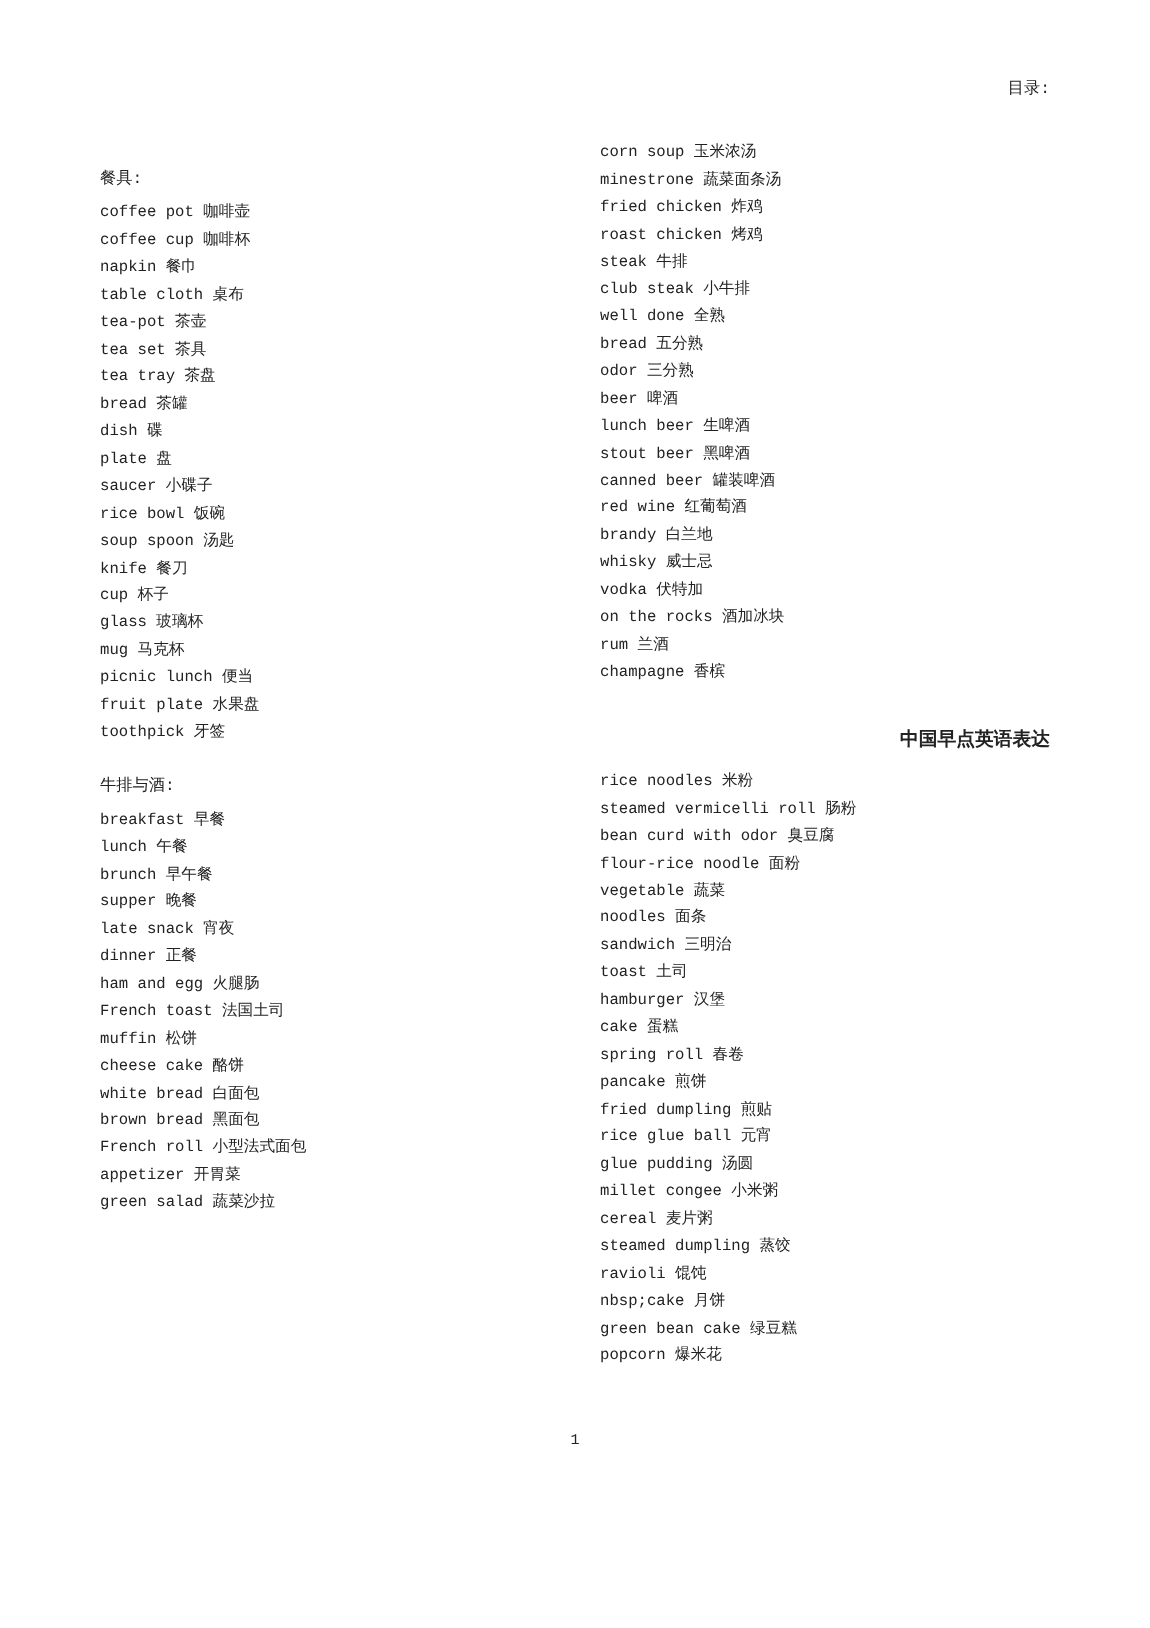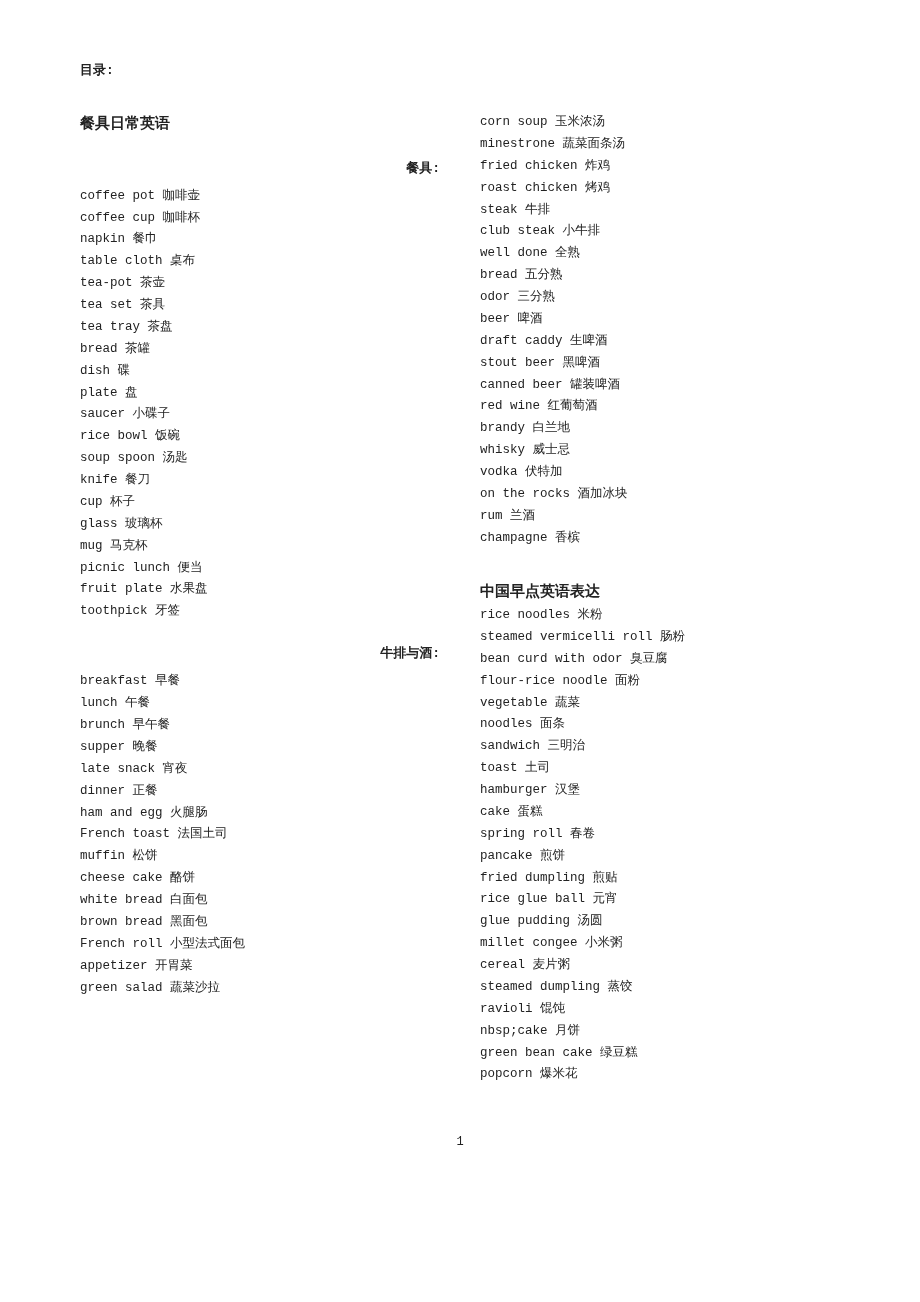--- a/index.html
+++ b/index.html
@@ -28,53 +28,53 @@
     .right-col {
       flex: 1;
     }
     .section-title {
       font-size: 15px;
       font-weight: bold;
       margin-bottom: 8px;
     }
     .sub-section-title {
       font-size: 13px;
-      font-weight: bold;
+      font-weight: normal;
       margin-bottom: 6px;
       margin-top: 20px;
-      text-align: right;
     }
     .item-list {
       list-style: none;
       margin-bottom: 6px;
     }
     .item-list li {
       font-family: "Courier New", Courier, monospace;
       font-size: 12.5px;
       line-height: 1.75;
     }
     .right-section-title {
       font-size: 15px;
       font-weight: bold;
+      margin-bottom: 10px;
       margin-top: 30px;
+      text-align: right;
     }
     .page-number {
       text-align: center;
       margin-top: 40px;
       font-size: 12px;
     }
   </style>
 </head>
 <body>
 
-<div style="font-weight:bold; margin-bottom:30px; font-size:13px;">目录:</div>
+<div style="font-weight:normal; margin-bottom:30px; font-size:13px;text-align:right;">目录:</div>
 
 <div class="page-layout">
   <div class="left-col">
-    <div class="section-title">餐具日常英语</div>
 
     <div class="sub-section-title">餐具:</div>
     <ul class="item-list" id="utensils-list">
         <li>coffee pot  咖啡壶</li>
         <li>coffee cup  咖啡杯</li>
         <li>napkin  餐巾</li>
         <li>table cloth  桌布</li>
         <li>tea-pot  茶壶</li>
         <li>tea set  茶具</li>
         <li>tea tray  茶盘</li>
@@ -118,21 +118,21 @@
         <li>corn soup  玉米浓汤</li>
         <li>minestrone  蔬菜面条汤</li>
         <li>fried chicken  炸鸡</li>
         <li>roast chicken  烤鸡</li>
         <li>steak  牛排</li>
         <li>club steak  小牛排</li>
         <li>well done  全熟</li>
         <li>bread  五分熟</li>
         <li>odor  三分熟</li>
         <li>beer  啤酒</li>
-        <li>draft caddy  生啤酒</li>
+        <li>lunch beer  生啤酒</li>
         <li>stout beer  黑啤酒</li>
         <li>canned beer  罐装啤酒</li>
         <li>red wine  红葡萄酒</li>
         <li>brandy  白兰地</li>
         <li>whisky  威士忌</li>
         <li>vodka  伏特加</li>
         <li>on the rocks  酒加冰块</li>
         <li>rum  兰酒</li>
         <li>champagne  香槟</li>
       </ul>

